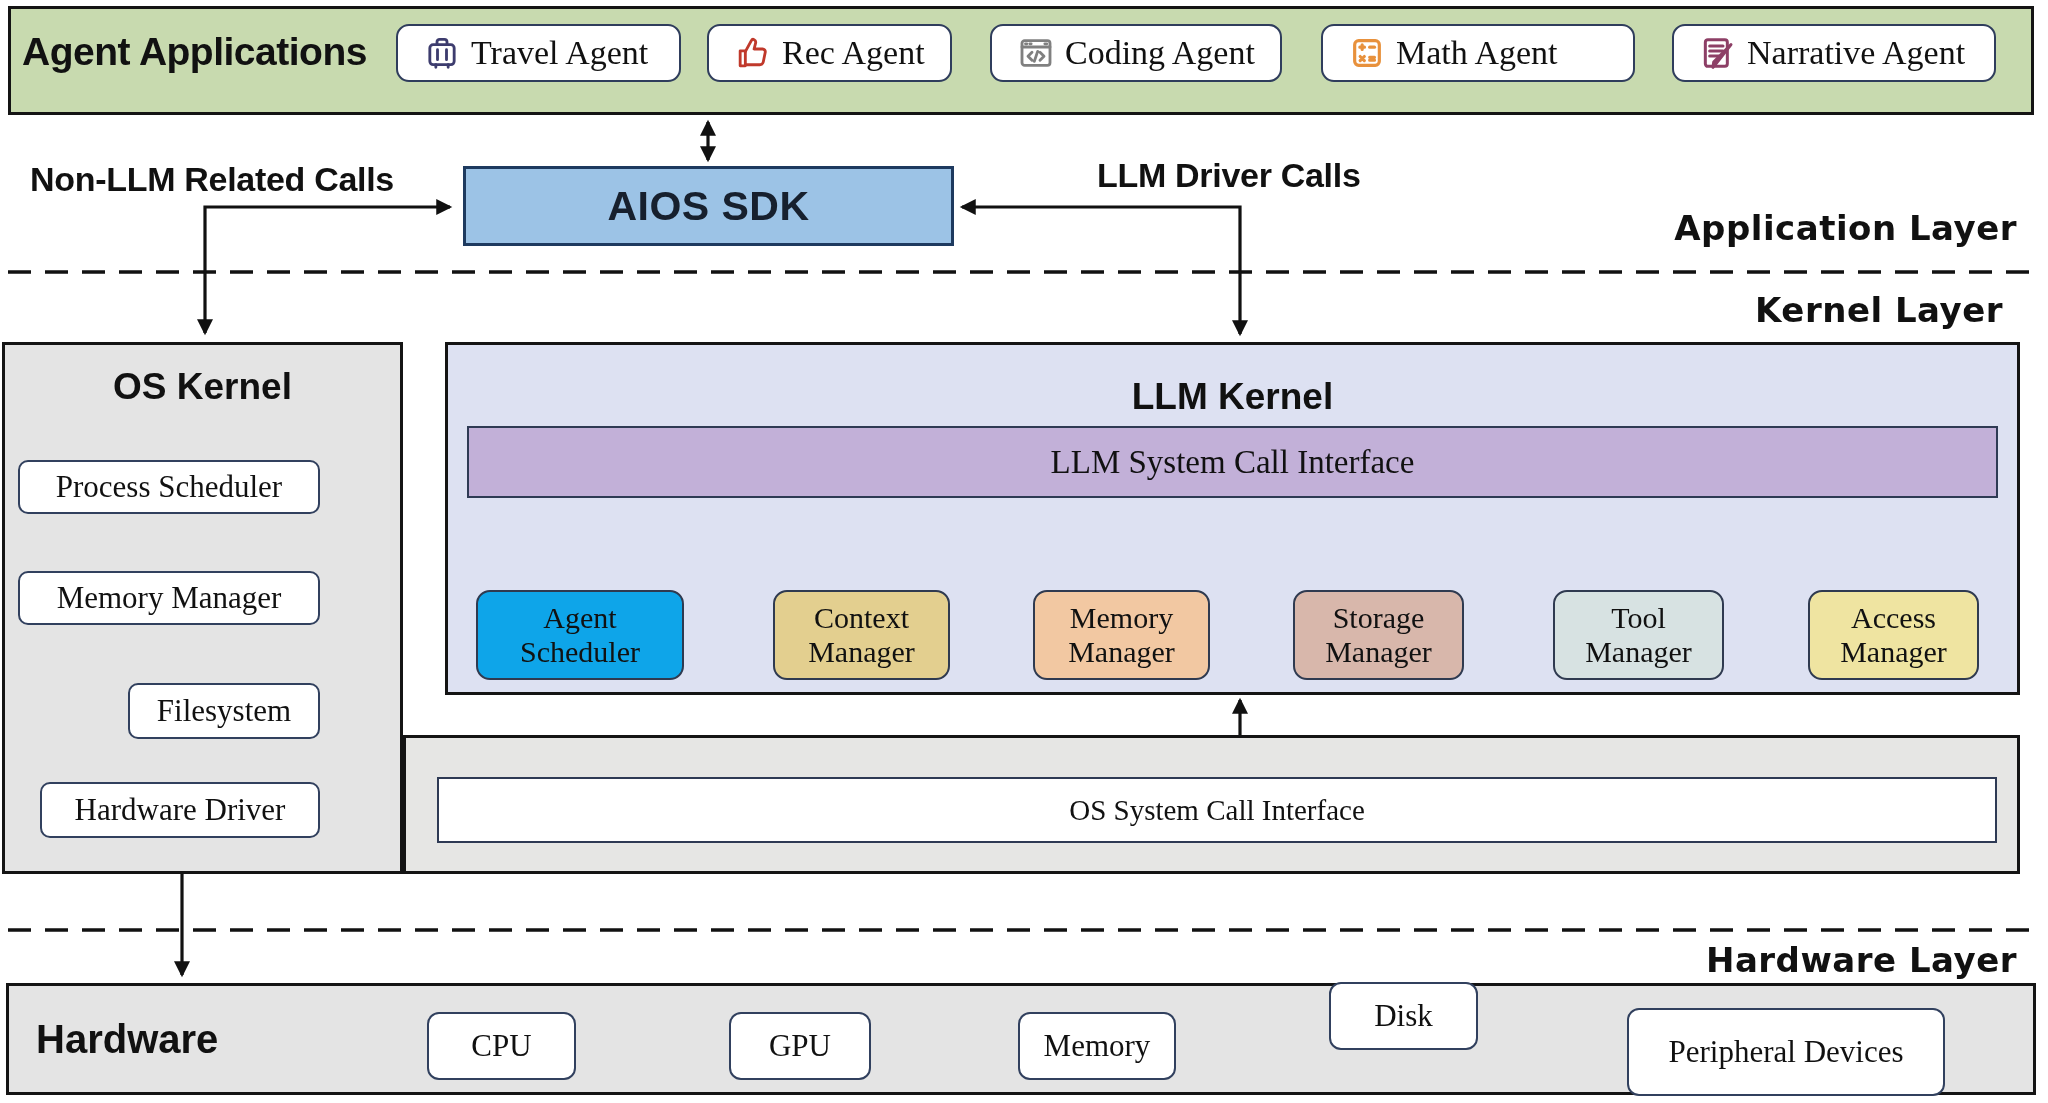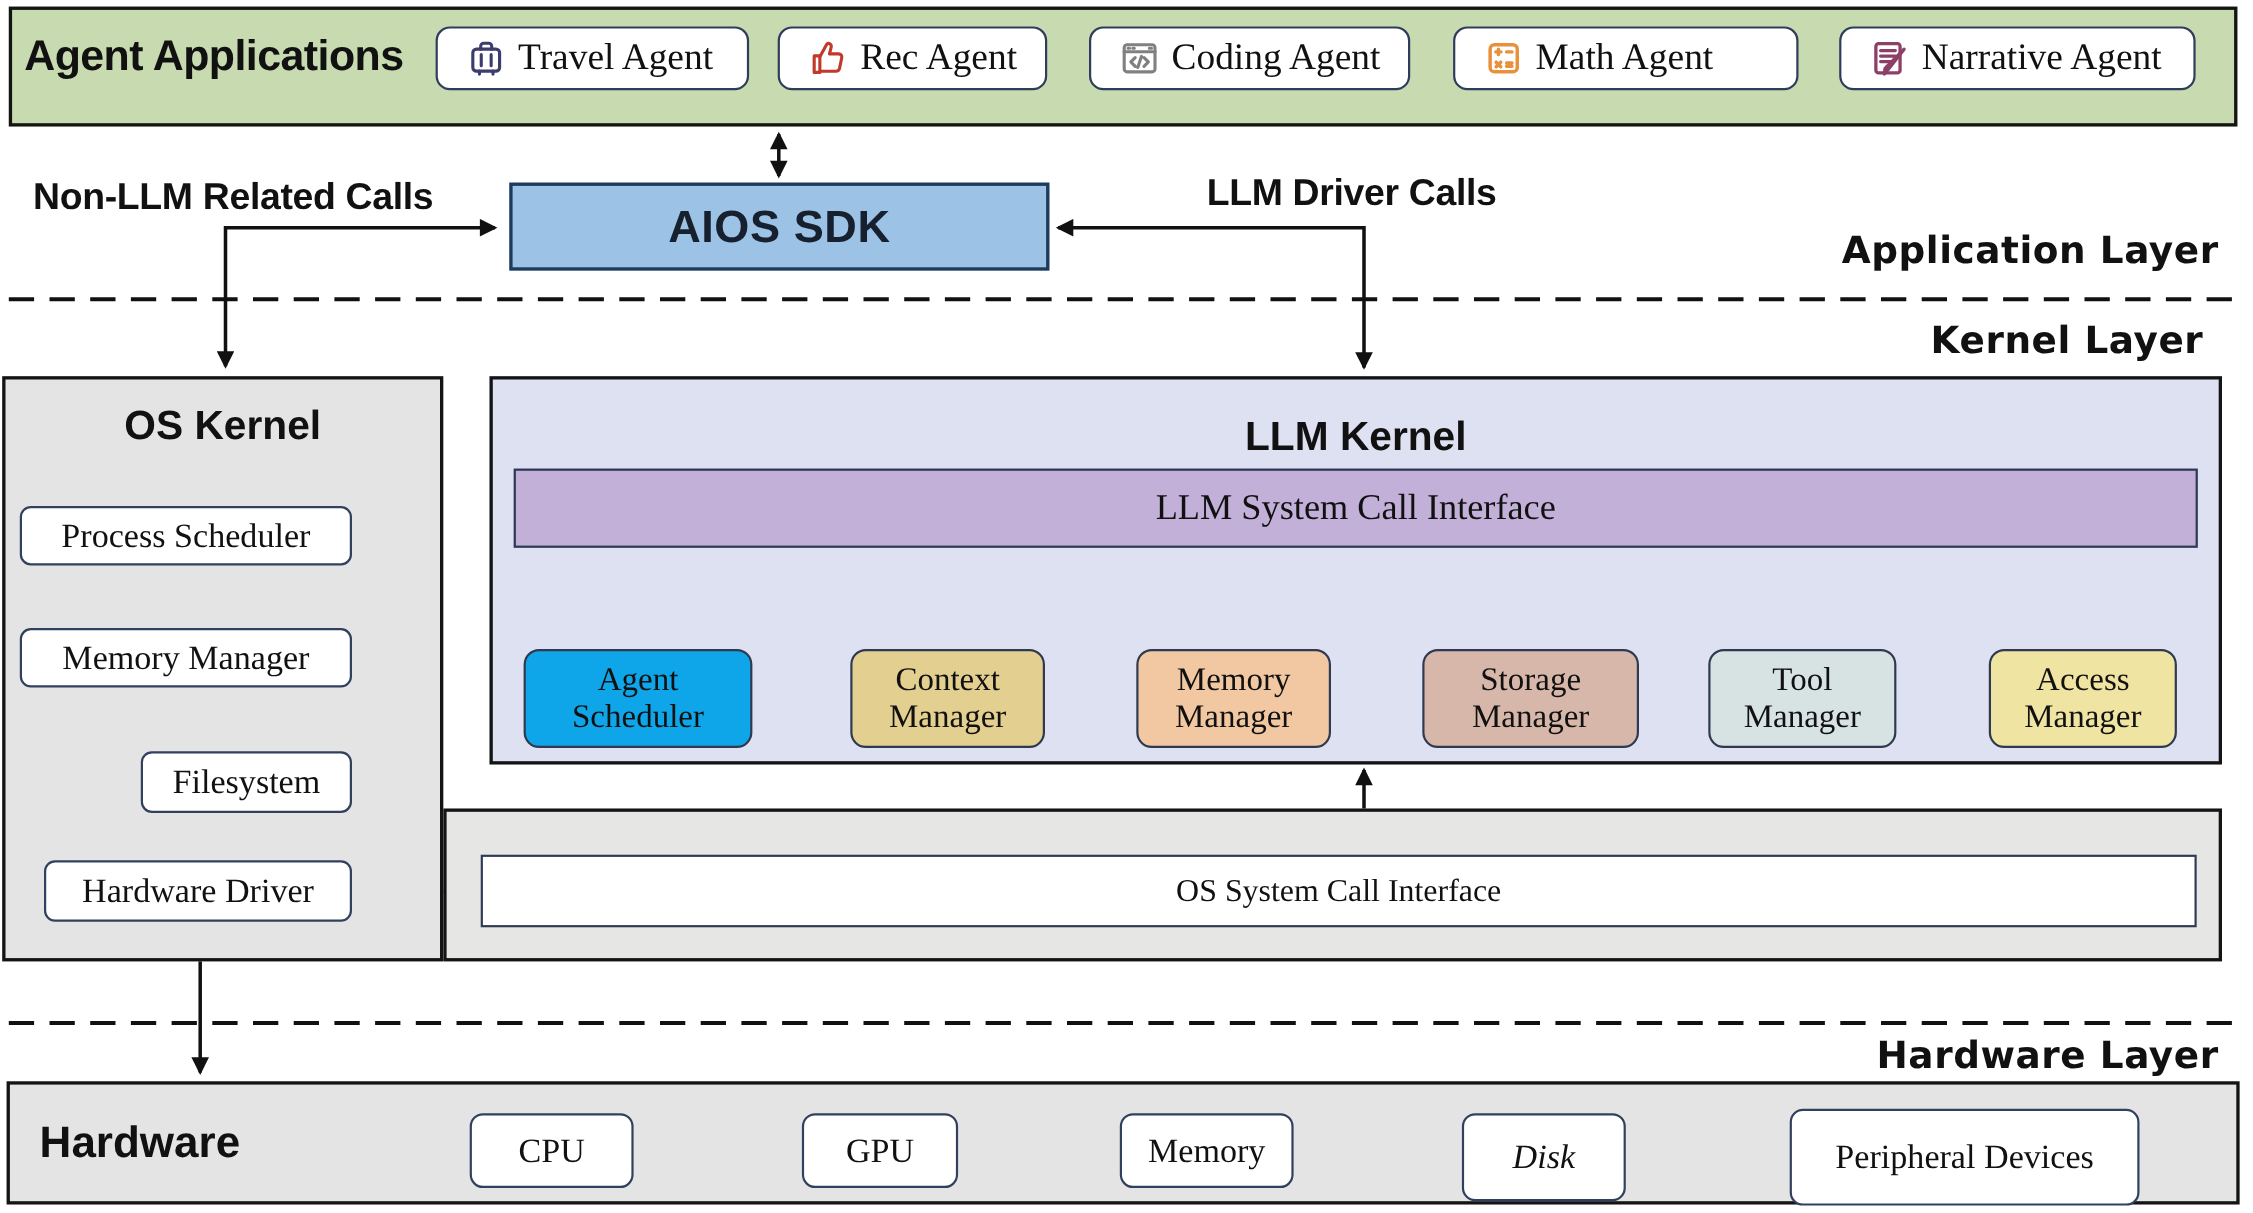--- a/index.html
+++ b/index.html
@@ -41,36 +41,36 @@
   #llm-kernel{left:445px;top:342px;width:1575px;height:353px;background:#dde1f2;border:3px solid #141414;box-sizing:border-box;}
   #llm-kernel-title{left:445px;top:376px;width:1575px;text-align:center;font-size:37px;font-weight:600;}
   #llm-sci{left:467px;top:426px;width:1531px;height:72px;background:#c2b0d8;border:2.5px solid #2e3a54;box-sizing:border-box;
            display:flex;align-items:center;justify-content:center;font-family:"Liberation Serif",serif;font-size:33px;}
   .manager{top:590px;height:90px;border:2px solid #2f3a50;border-radius:14px;box-sizing:border-box;
            display:flex;align-items:center;justify-content:center;text-align:center;
            font-family:"Liberation Serif",serif;font-size:30px;line-height:1.13;padding:0 8px;}
   #mgr-agent{left:476px;width:208px;}
   #mgr-context{left:773px;width:177px;}
   #mgr-memory{left:1033px;width:177px;}
-  #mgr-storage{left:1293px;width:197px;}
+  #mgr-storage{left:1293px;width:171px;}
   #mgr-tool{left:1553px;width:171px;}
   #mgr-access{left:1808px;width:171px;}
   
   #os-band{left:403px;top:735px;width:1617px;height:139px;background:#e6e6e4;border:3px solid #141414;box-sizing:border-box;}
   #os-sci{left:437px;top:777px;width:1560px;height:66px;background:#fff;border:2.5px solid #2e3a54;box-sizing:border-box;
           display:flex;align-items:center;justify-content:center;font-family:"Liberation Serif",serif;font-size:29px;}
   
   #hw-bar{left:6px;top:983px;width:2030px;height:112px;background:#e4e4e4;border:3px solid #141414;box-sizing:border-box;}
   #hw-title{left:36px;top:983px;height:112px;display:flex;align-items:center;font-size:40px;font-weight:600;}
   .hw-box{background:#fff;border:2.5px solid #31405e;border-radius:12px;box-sizing:border-box;
           display:flex;align-items:center;justify-content:center;font-family:"Liberation Serif",serif;font-size:31px;}
   #hw-cpu{left:427px;top:1012px;width:149px;height:68px;}
   #hw-gpu{left:729px;top:1012px;width:142px;height:68px;}
   #hw-mem{left:1018px;top:1012px;width:158px;height:68px;}
-  #hw-disk{left:1329px;top:1012px;width:149px;height:80px;font-style:italic;}
+  #hw-disk{left:1329px;top:982px;width:149px;height:68px;}
   #hw-per{left:1627px;top:1008px;width:318px;height:88px;}
   
   #wires{left:0;top:0;width:2048px;height:1103px;pointer-events:none;}
 </style>
 </head>
 <body>
 
 <div id="canvas">
 
   <svg id="wires" class="abs" viewBox="0 0 2048 1103" xmlns="http://www.w3.org/2000/svg">

